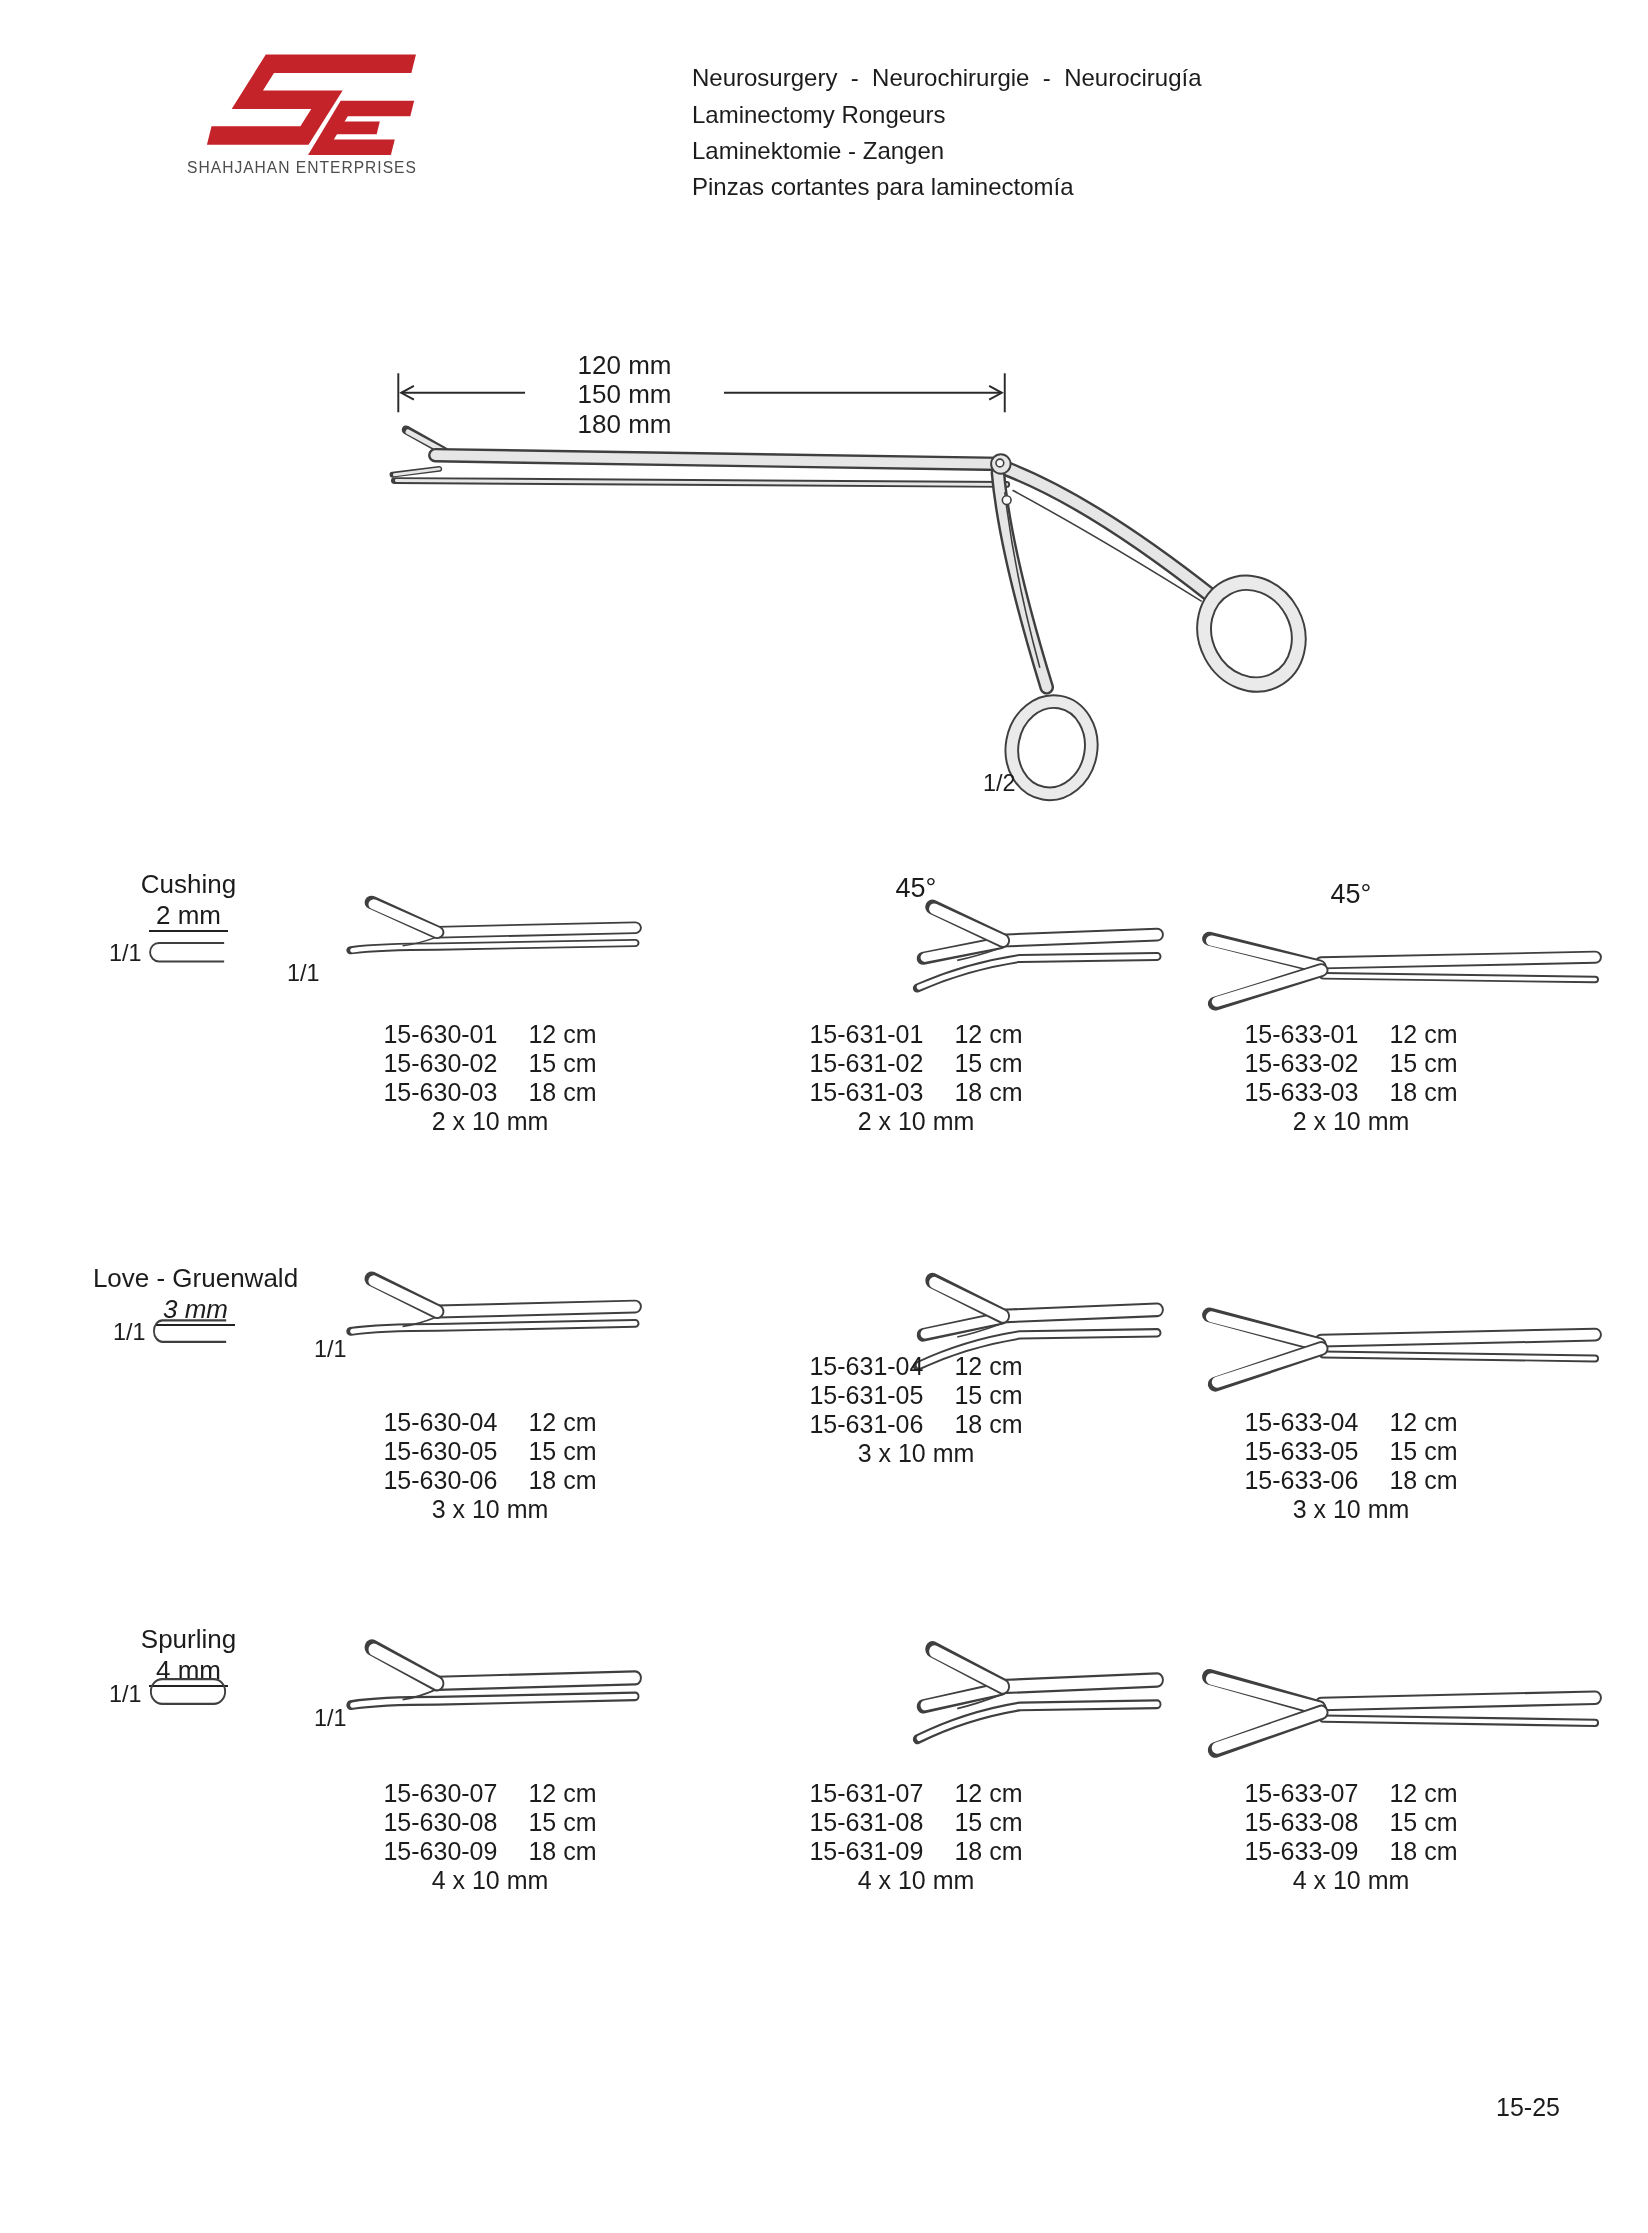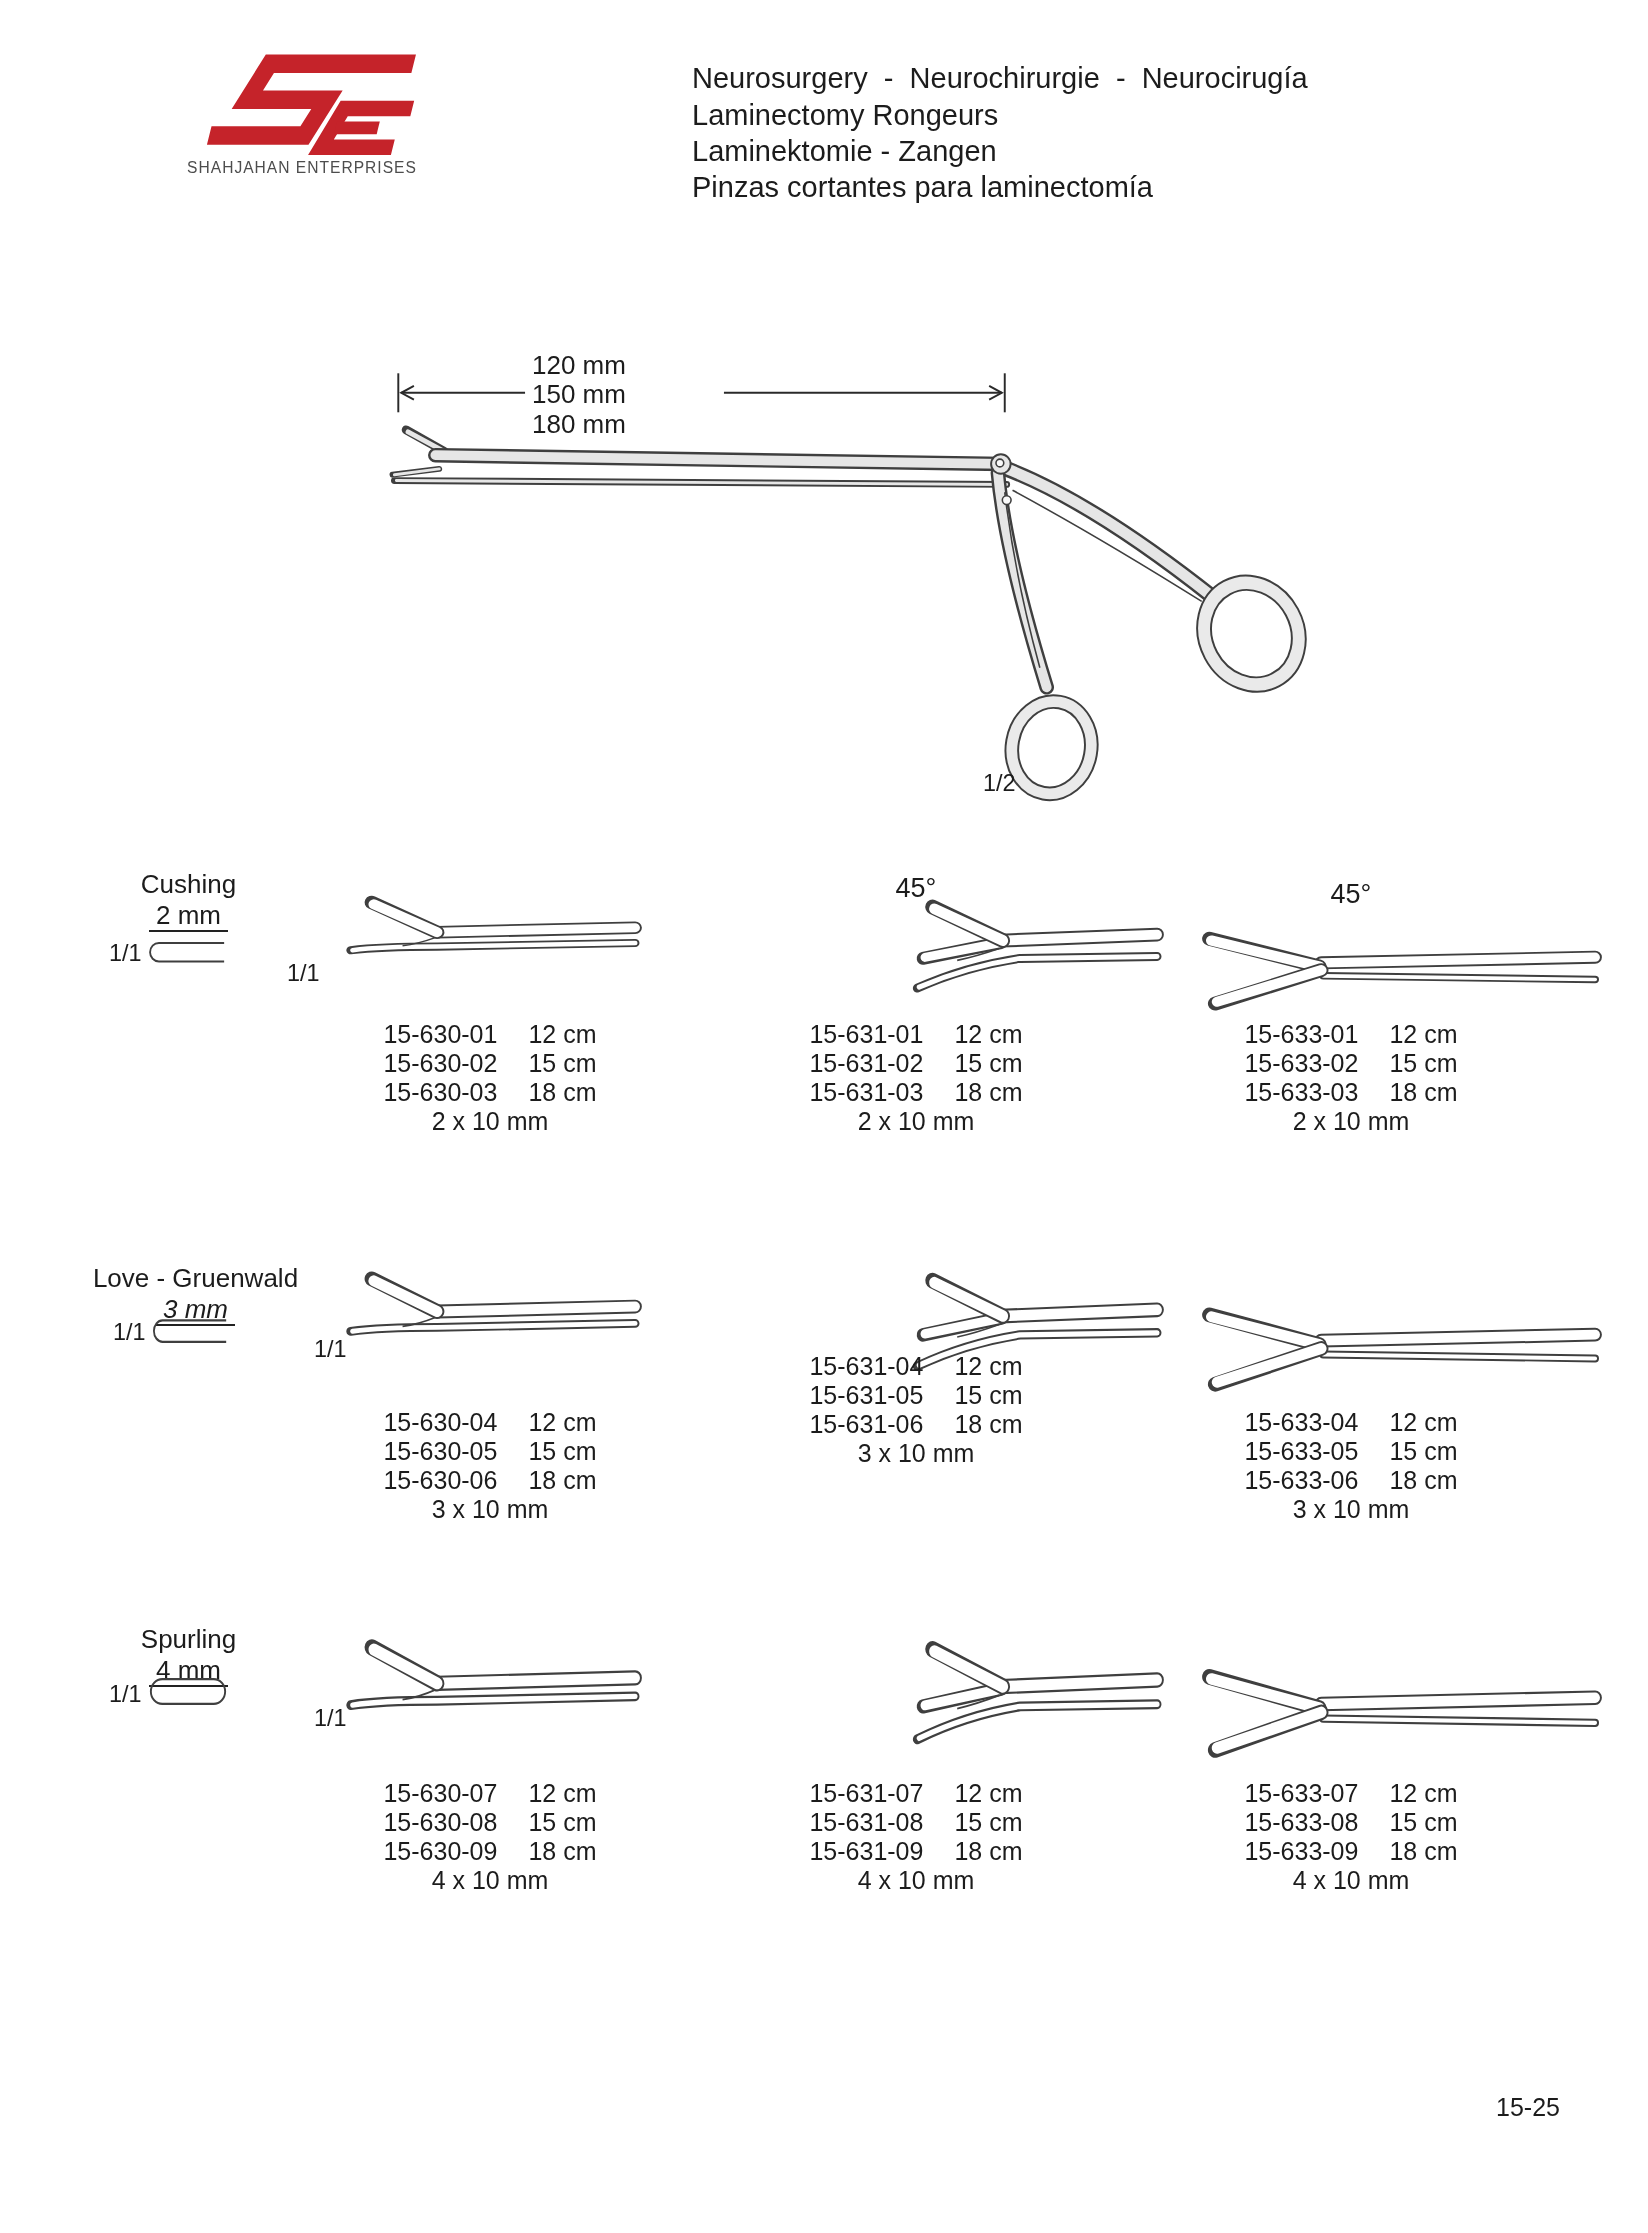--- a/index.html
+++ b/index.html
@@ -1,25 +1,25 @@
 <!DOCTYPE html>
 <html><head>
 <meta charset="utf-8">
 <style>
   html,body{margin:0;padding:0;background:#ffffff;}
   .page{position:relative;width:1648px;height:2233px;background:#ffffff;overflow:hidden;
         font-family:"Liberation Sans","DejaVu Sans",sans-serif;color:#1c1c1c;}
   
   .hdr-line{position:absolute;left:692px;width:741px;height:36px;line-height:36px;
-            font-size:29px;white-space:pre-wrap;}
+            font-size:24px;white-space:pre-wrap;}
   .company{position:absolute;left:146px;top:159px;width:312px;text-align:center;
            font-size:15.6px;letter-spacing:1px;color:#4d4d4d;}
   
   .dim-label{position:absolute;left:532px;width:185px;height:29px;line-height:29px;
-             text-align:left;font-size:26px;}
+             text-align:center;font-size:26px;}
   .scale-label{position:absolute;font-size:23.4px;}
   
   .row-pattern{position:absolute;font-size:26px;text-align:center;}
   .row-bite{position:absolute;font-size:26px;text-align:center;}
   .row-bite span{border-bottom:2px solid #222;padding:0 6.8px;}
   .angle-header{position:absolute;width:312px;text-align:center;font-size:27px;}
   .pn{position:absolute;width:312px;text-align:center;font-size:25px;line-height:29px;}
   .pn-grid{display:inline-grid;grid-template-columns:auto auto;column-gap:31px;text-align:left;}
   .page-number{position:absolute;left:1404px;top:2093px;width:156px;text-align:right;font-size:25px;}
   

